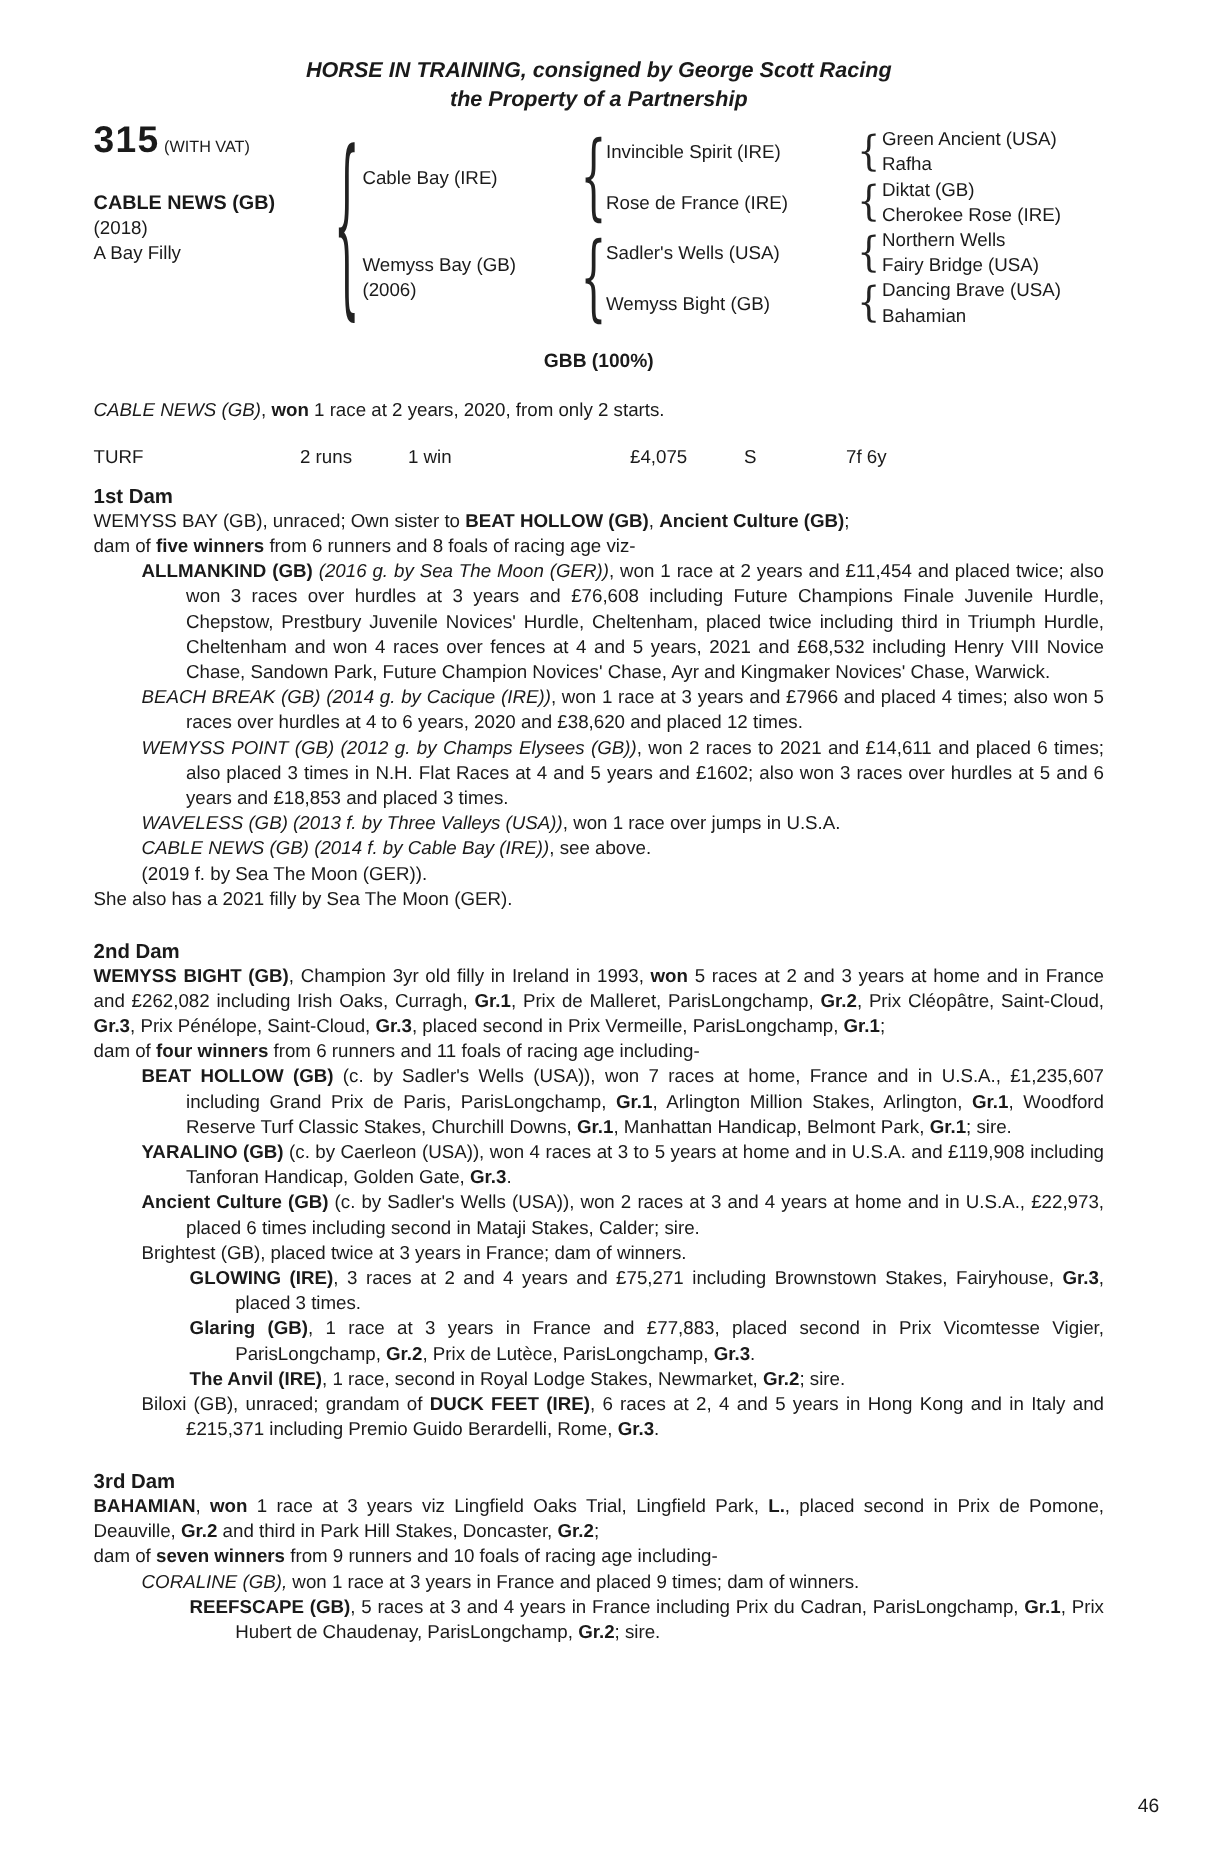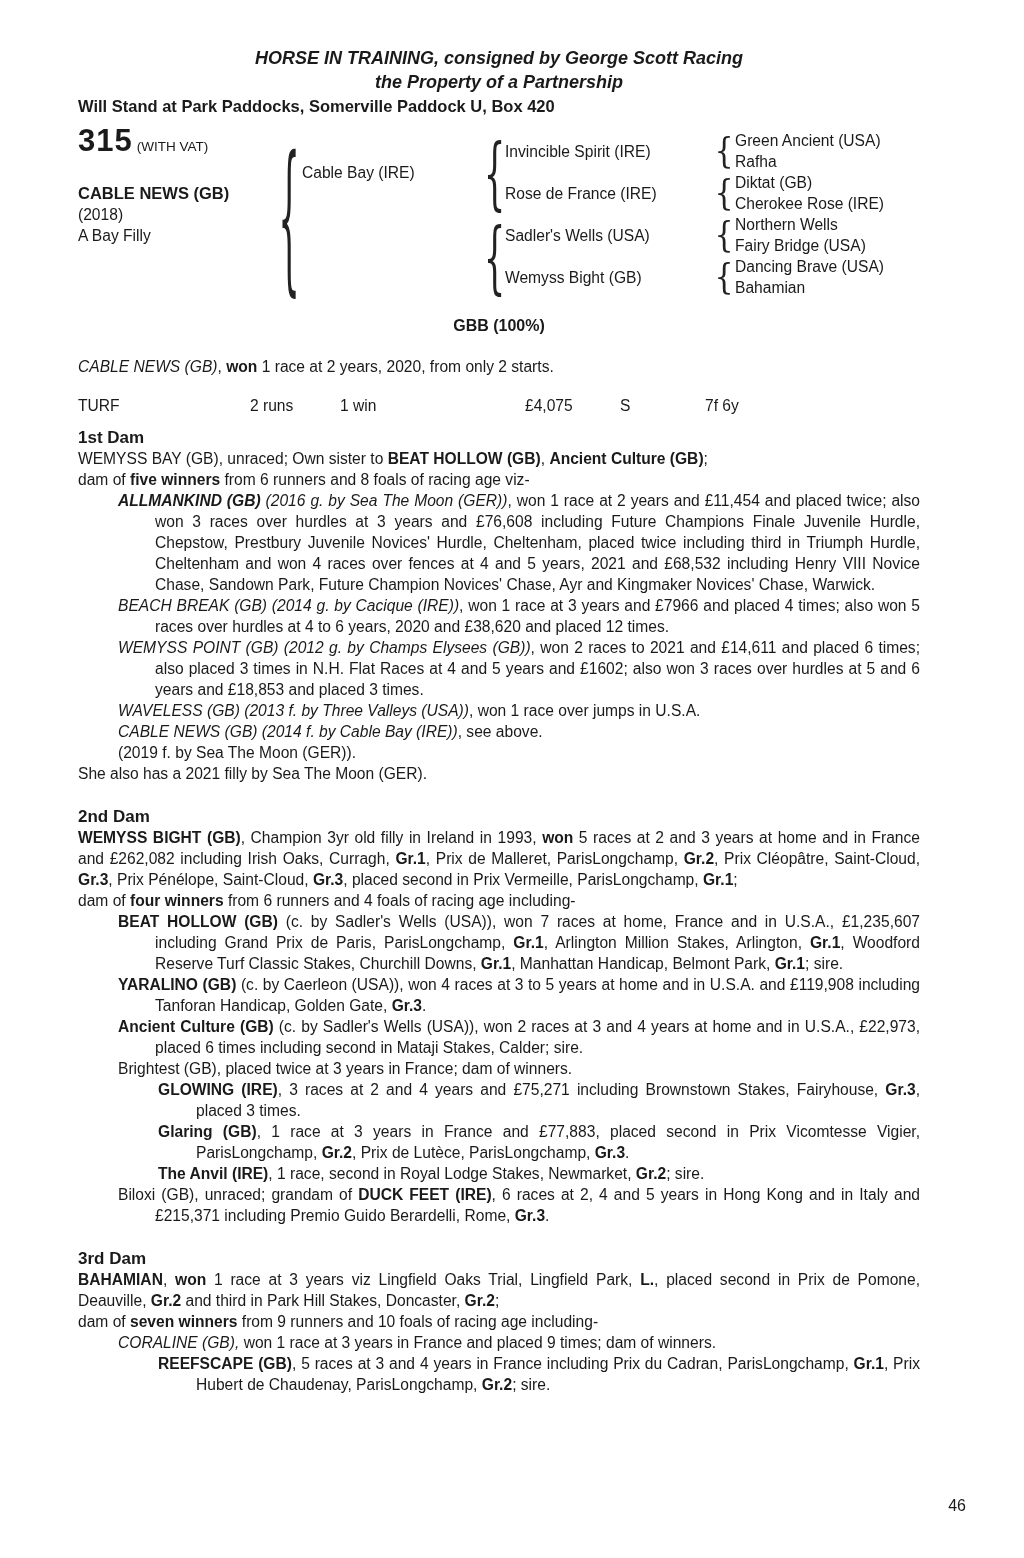--- a/index.html
+++ b/index.html
@@ -59,49 +59,52 @@
   
   .dam-head { font-weight:bold; font-size:17px; margin:0; line-height:21px; }
   .mt { margin-top:11px; }
   .mt-big { margin-top:22px; }
   section p { margin:0; text-align:justify; }
   .ind1 { padding-left:77px; text-indent:-37px; }
   .ind2 { padding-left:118px; text-indent:-38px; }
   .s-n { font-weight:normal; font-style:normal; }
   .s-b { font-weight:bold; }
   .s-i { font-style:italic; }
-  .s-bi { font-weight:bold; font-style:italic; }
+  .s-bi { font-weight:bold; }
 
   .page-number { position:absolute; right:58px; bottom:42px; font-size:16px; }
 </style>
 </head>
 <body>
 
 <div class="page">
 
   <div class="hdr-line">HORSE IN TRAINING, consigned by George Scott Racing</div>
   <div class="hdr-line">the Property of a Partnership</div>
-  <div class="stand-line">Will Stand at Park Paddocks, Somerville Paddock U, Box 420</div>
 
   <div class="pedigree">
     <div class="ped-left">
       <div class="lot">
         <span class="lot-num">315</span><span class="lot-vat">(WITH VAT)</span>
       </div>
       <div class="horse-block">
         <div class="horse-name">CABLE NEWS (GB)</div>
         <div>(2018)</div>
         <div>A Bay Filly</div>
       </div>
     </div>
     <div class="ped-grid">
       <div class="brace b8">
           <span>{</span>
         </div>
       <div class="sire-cell">Cable Bay (IRE)</div>
+      <div class="dam-cell">
+        <div>Wemyss Bay (GB)</div>
+        <div>(2006)</div>
+      </div>
       <div class="brace b4 r1">
           <span>{</span>
         </div>
       <div class="brace b4 r5">
           <span>{</span>
         </div>
       <div class="par p1">Invincible Spirit (IRE)</div>
       <div class="par p2">Rose de France (IRE)</div>
       <div class="par p3">Sadler's Wells (USA)</div>
       <div class="par p4">Wemyss Bight (GB)</div>
@@ -150,21 +153,21 @@
     <p class="ind1"><span class="s-i">WEMYSS POINT (GB) (2012 g. by Champs Elysees (GB))</span><span class="s-n">, won 2 races to 2021 and £14,611 and placed 6 times; also placed 3 times in N.H. Flat Races at 4 and 5 years and £1602; also won 3 races over hurdles at 5 and 6 years and £18,853 and placed 3 times.</span></p>
     <p class="ind1"><span class="s-i">WAVELESS (GB) (2013 f. by Three Valleys (USA))</span><span class="s-n">, won 1 race over jumps in U.S.A.</span></p>
     <p class="ind1"><span class="s-i">CABLE NEWS (GB) (2014 f. by Cable Bay (IRE))</span><span class="s-n">, see above.</span></p>
     <p class="ind1"><span class="s-n">(2019 f. by Sea The Moon (GER)).</span></p>
     <p><span class="s-n">She also has a 2021 filly by Sea The Moon (GER).</span></p>
   </section>
 
   <section>
     <h3 class="dam-head mt-big">2nd Dam</h3>
     <p><span class="s-b">WEMYSS BIGHT (GB)</span><span class="s-n">, Champion 3yr old filly in Ireland in 1993, </span><span class="s-b">won</span><span class="s-n"> 5 races at 2 and 3 years at home and in France and £262,082 including Irish Oaks, Curragh, </span><span class="s-b">Gr.1</span><span class="s-n">, Prix de Malleret, ParisLongchamp, </span><span class="s-b">Gr.2</span><span class="s-n">, Prix Cléopâtre, Saint-Cloud, </span><span class="s-b">Gr.3</span><span class="s-n">, Prix Pénélope, Saint-Cloud, </span><span class="s-b">Gr.3</span><span class="s-n">, placed second in Prix Vermeille, ParisLongchamp, </span><span class="s-b">Gr.1</span><span class="s-n">;</span></p>
-    <p><span class="s-n">dam of </span><span class="s-b">four winners</span><span class="s-n"> from 6 runners and 4 foals of racing age including-</span></p>
+    <p><span class="s-n">dam of </span><span class="s-b">four winners</span><span class="s-n"> from 6 runners and 11 foals of racing age including-</span></p>
     <p class="ind1"><span class="s-b">BEAT HOLLOW (GB)</span><span class="s-n"> (c. by Sadler's Wells (USA)), won 7 races at home, France and in U.S.A., £1,235,607 including Grand Prix de Paris, ParisLongchamp, </span><span class="s-b">Gr.1</span><span class="s-n">, Arlington Million Stakes, Arlington, </span><span class="s-b">Gr.1</span><span class="s-n">, Woodford Reserve Turf Classic Stakes, Churchill Downs, </span><span class="s-b">Gr.1</span><span class="s-n">, Manhattan Handicap, Belmont Park, </span><span class="s-b">Gr.1</span><span class="s-n">; sire.</span></p>
     <p class="ind1"><span class="s-b">YARALINO (GB)</span><span class="s-n"> (c. by Caerleon (USA)), won 4 races at 3 to 5 years at home and in U.S.A. and £119,908 including Tanforan Handicap, Golden Gate, </span><span class="s-b">Gr.3</span><span class="s-n">.</span></p>
     <p class="ind1"><span class="s-b">Ancient Culture (GB)</span><span class="s-n"> (c. by Sadler's Wells (USA)), won 2 races at 3 and 4 years at home and in U.S.A., £22,973, placed 6 times including second in Mataji Stakes, Calder; sire.</span></p>
     <p class="ind1"><span class="s-n">Brightest (GB), placed twice at 3 years in France; dam of winners.</span></p>
     <p class="ind2"><span class="s-b">GLOWING (IRE)</span><span class="s-n">, 3 races at 2 and 4 years and £75,271 including Brownstown Stakes, Fairyhouse, </span><span class="s-b">Gr.3</span><span class="s-n">, placed 3 times.</span></p>
     <p class="ind2"><span class="s-b">Glaring (GB)</span><span class="s-n">, 1 race at 3 years in France and £77,883, placed second in Prix Vicomtesse Vigier, ParisLongchamp, </span><span class="s-b">Gr.2</span><span class="s-n">, Prix de Lutèce, ParisLongchamp, </span><span class="s-b">Gr.3</span><span class="s-n">.</span></p>
     <p class="ind2"><span class="s-b">The Anvil (IRE)</span><span class="s-n">, 1 race, second in Royal Lodge Stakes, Newmarket, </span><span class="s-b">Gr.2</span><span class="s-n">; sire.</span></p>
     <p class="ind1"><span class="s-n">Biloxi (GB), unraced; grandam of </span><span class="s-b">DUCK FEET (IRE)</span><span class="s-n">, 6 races at 2, 4 and 5 years in Hong Kong and in Italy and £215,371 including Premio Guido Berardelli, Rome, </span><span class="s-b">Gr.3</span><span class="s-n">.</span></p>
   </section>
 

